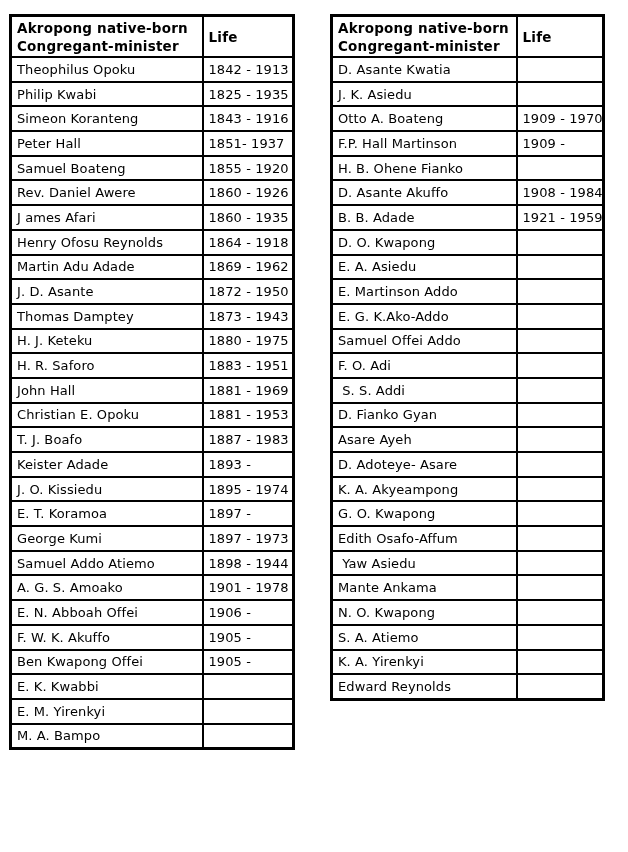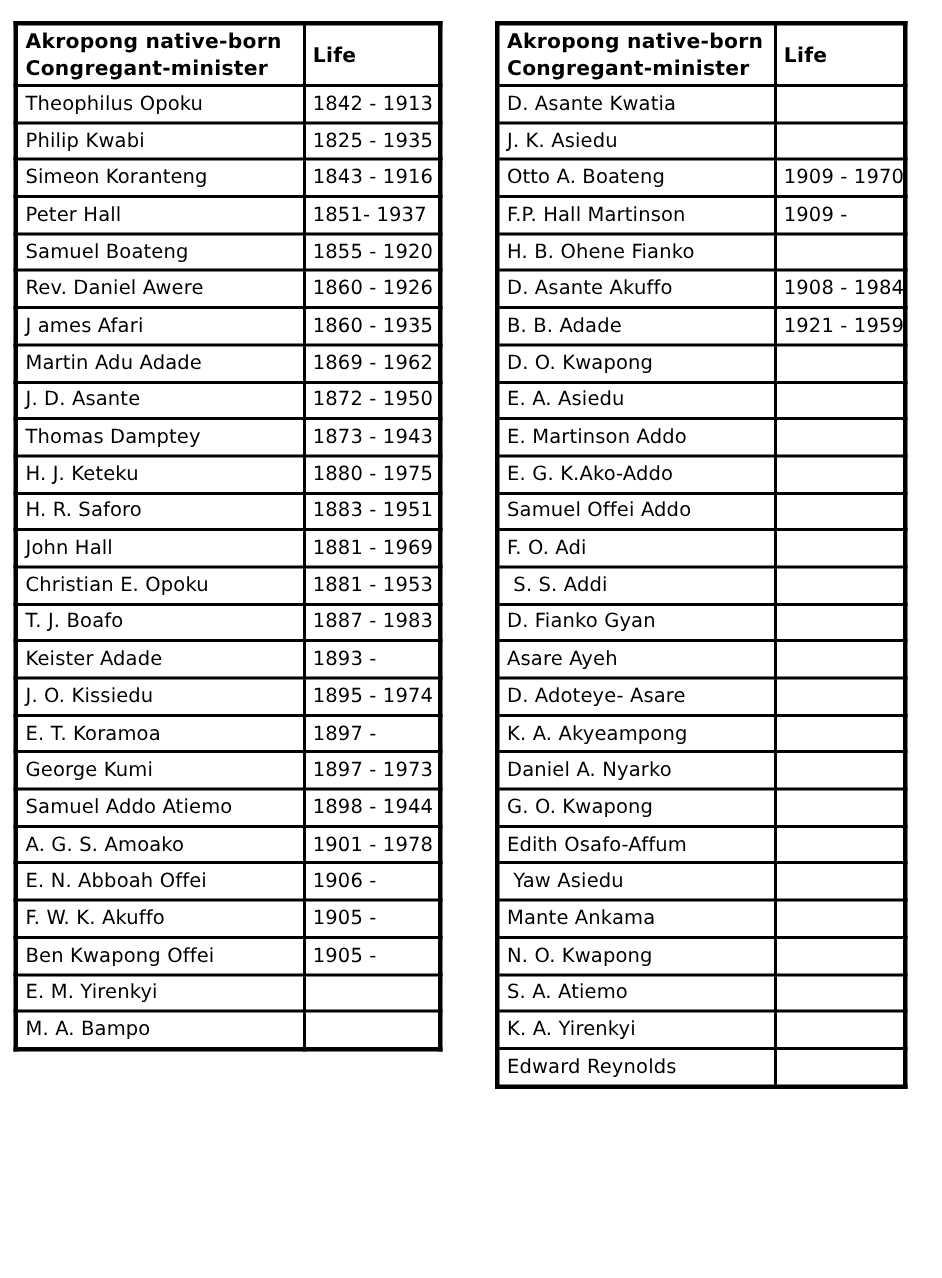--- a/index.html
+++ b/index.html
@@ -101,20 +101,24 @@
         </tr>
         <tr>
           <td class="name-cell">Rev. Daniel Awere</td>
           <td class="life-cell">1860 - 1926</td>
         </tr>
         <tr>
           <td class="name-cell">J ames Afari</td>
           <td class="life-cell">1860 - 1935</td>
         </tr>
         <tr>
+          <td class="name-cell">Henry Ofosu Reynolds</td>
+          <td class="life-cell">1864 - 1918</td>
+        </tr>
+        <tr>
           <td class="name-cell">Martin Adu Adade</td>
           <td class="life-cell">1869 - 1962</td>
         </tr>
         <tr>
           <td class="name-cell">J. D. Asante</td>
           <td class="life-cell">1872 - 1950</td>
         </tr>
         <tr>
           <td class="name-cell">Thomas Damptey</td>
           <td class="life-cell">1873 - 1943</td>
@@ -167,20 +171,24 @@
           <td class="name-cell">E. N. Abboah Offei</td>
           <td class="life-cell">1906 -</td>
         </tr>
         <tr>
           <td class="name-cell">F. W. K. Akuffo</td>
           <td class="life-cell">1905 -</td>
         </tr>
         <tr>
           <td class="name-cell">Ben Kwapong Offei</td>
           <td class="life-cell">1905 -</td>
+        </tr>
+        <tr>
+          <td class="name-cell">E. K. Kwabbi</td>
+          <td class="life-cell"></td>
         </tr>
         <tr>
           <td class="name-cell">E. M. Yirenkyi</td>
           <td class="life-cell"></td>
         </tr>
         <tr>
           <td class="name-cell">M. A. Bampo</td>
           <td class="life-cell"></td>
         </tr>
       </tbody>
@@ -267,24 +275,20 @@
         </tr>
         <tr>
           <td class="name-cell">D. Adoteye- Asare</td>
           <td class="life-cell"></td>
         </tr>
         <tr>
           <td class="name-cell">K. A. Akyeampong</td>
           <td class="life-cell"></td>
         </tr>
         <tr>
-          <td class="name-cell">Daniel A. Nyarko</td>
-          <td class="life-cell"></td>
-        </tr>
-        <tr>
           <td class="name-cell">G. O. Kwapong</td>
           <td class="life-cell"></td>
         </tr>
         <tr>
           <td class="name-cell">Edith Osafo-Affum</td>
           <td class="life-cell"></td>
         </tr>
         <tr>
           <td class="name-cell"> Yaw Asiedu</td>
           <td class="life-cell"></td>

